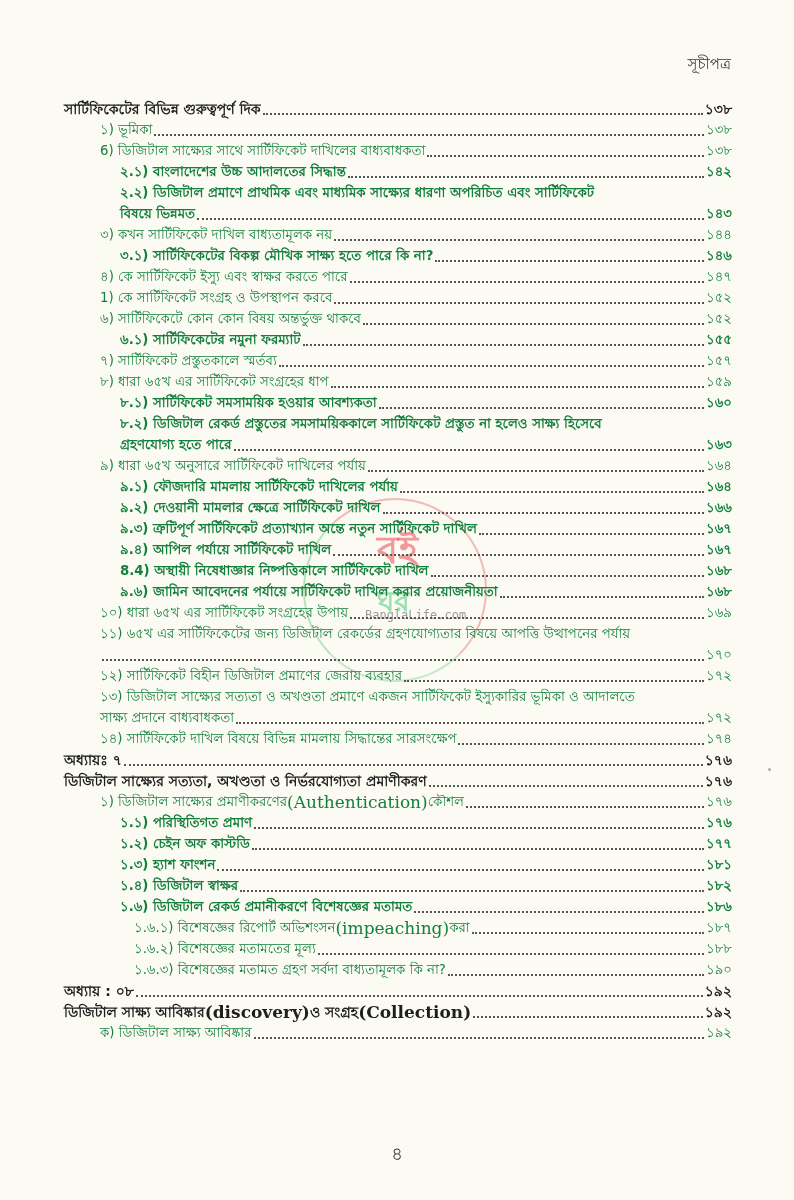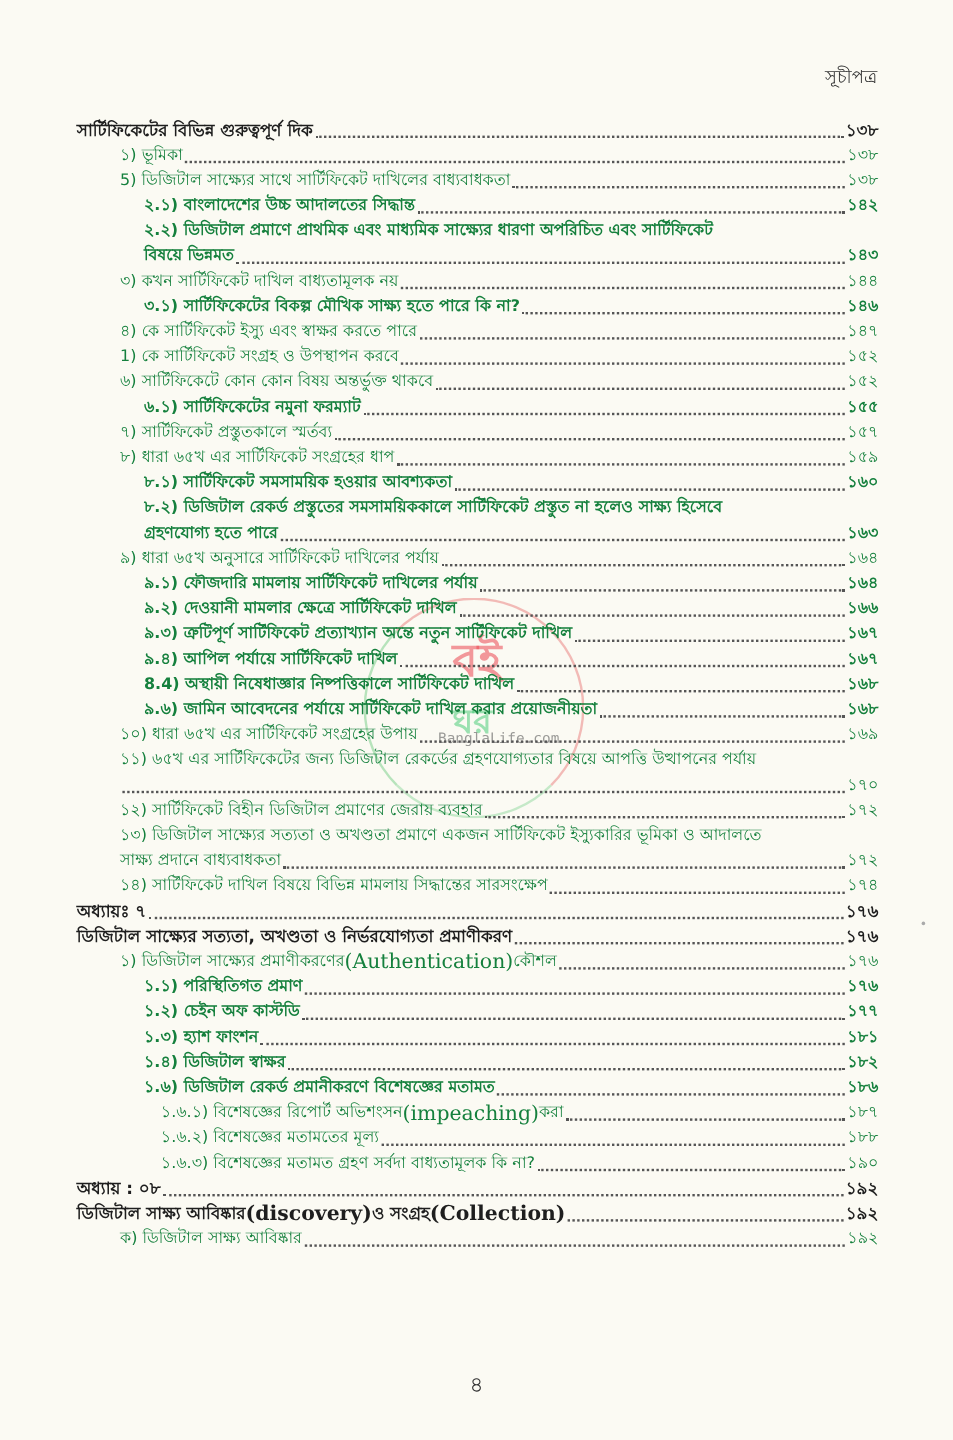--- a/index.html
+++ b/index.html
@@ -77,21 +77,21 @@
         <span class="text">সার্টিফিকেটের বিভিন্ন গুরুত্বপূর্ণ দিক</span>
         <span class="dots"></span>
         <span class="page-num">১৩৮</span>
       </div>
       <div class="entry l1">
         <span class="text">১) ভূমিকা</span>
         <span class="dots"></span>
         <span class="page-num">১৩৮</span>
       </div>
       <div class="entry l1">
-        <span class="text">5) ডিজিটাল সাক্ষ্যের সাথে সার্টিফিকেট দাখিলের বাধ্যবাধকতা</span>
+        <span class="text">6) ডিজিটাল সাক্ষ্যের সাথে সার্টিফিকেট দাখিলের বাধ্যবাধকতা</span>
         <span class="dots"></span>
         <span class="page-num">১৩৮</span>
       </div>
       <div class="entry l2">
         <span class="text">২.১) বাংলাদেশের উচ্চ আদালতের সিদ্ধান্ত</span>
         <span class="dots"></span>
         <span class="page-num">১৪২</span>
       </div>
       <div class="entry l2 multi">
         <span class="line1"><span class="text">২.২) ডিজিটাল প্রমাণে প্রাথমিক এবং মাধ্যমিক সাক্ষ্যের ধারণা অপরিচিত এবং সার্টিফিকেট</span></span>

